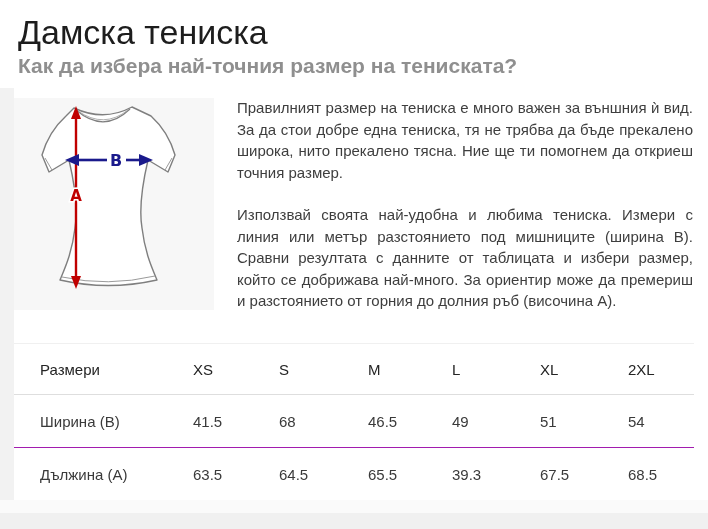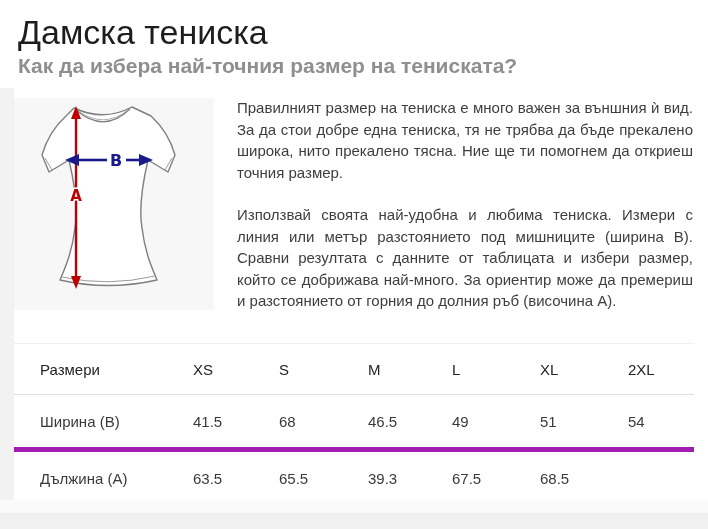--- a/index.html
+++ b/index.html
@@ -24,21 +24,21 @@
 
   
   .intro{position:absolute;left:237px;top:97px;width:456px;
     font-size:15px;line-height:21.5px;color:#3e3e3e;text-align:justify;}
   .intro p{margin:0 0 21px 0;}
 
   
   .size-table{position:absolute;left:14px;top:343px;width:680px;border-top:1px solid #f0f0f0;}
   .trow{display:grid;grid-template-columns:179px 86px 89px 84px 88px 88px 1fr;align-items:center;}
   .trow.head{height:50px;border-bottom:1px solid #dedede;font-weight:normal;color:#242424;font-size:15px;}
-  .trow.body{height:52px;border-bottom:5px solid #a21caf;color:#3a3a3a;font-size:15px;}
+  .trow.body{height:52px;border-bottom:1px solid #a21caf;color:#3a3a3a;font-size:15px;}
   .tcell{text-align:left;}
   .tcell.first{padding-left:26px;}
 
   
   .band1{position:absolute;left:0;top:500px;width:708px;height:13px;background:#fafafa;}
   .band2{position:absolute;left:0;top:513px;width:708px;height:16px;background:#f0f0f0;}
 </style>
 </head>
 <body>
 
@@ -111,20 +111,21 @@
       <div class="tcell">41.5</div>
       <div class="tcell">68</div>
       <div class="tcell">46.5</div>
       <div class="tcell">49</div>
       <div class="tcell">51</div>
       <div class="tcell">54</div>
     </div>
     <div class="trow body">
       <div class="tcell first">Дължина (A)</div>
       <div class="tcell">63.5</div>
+      <div class="tcell">64.5</div>
       <div class="tcell">65.5</div>
       <div class="tcell">39.3</div>
       <div class="tcell">67.5</div>
       <div class="tcell">68.5</div>
     </div>
   </div>
 
   <div class="band1"></div>
   <div class="band2"></div>
 

